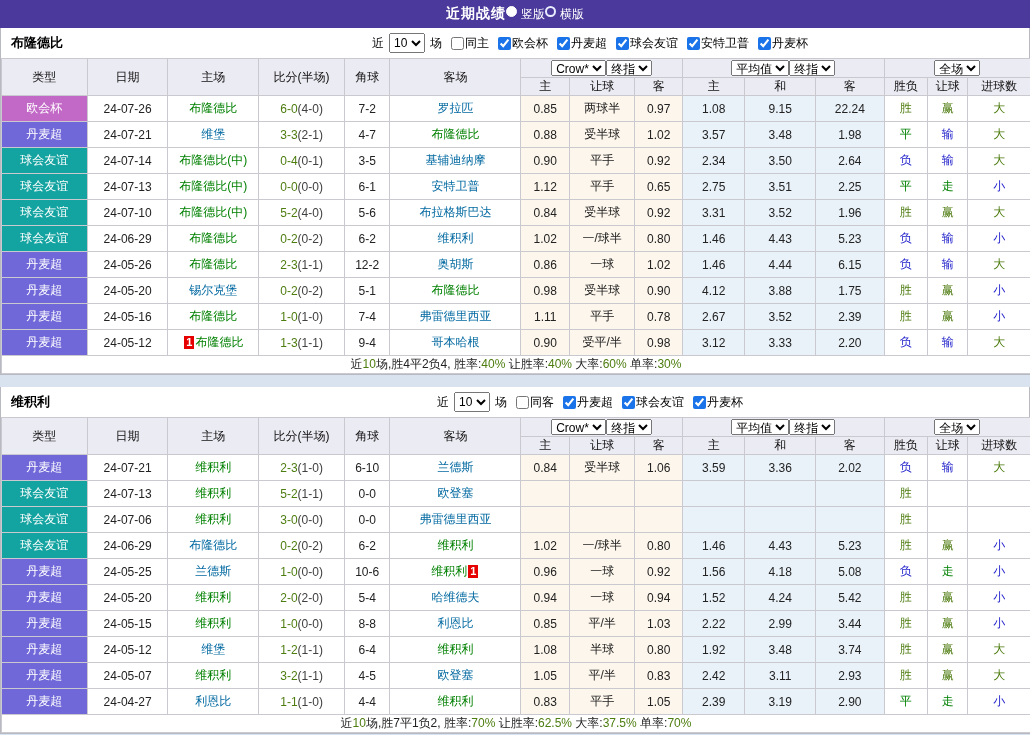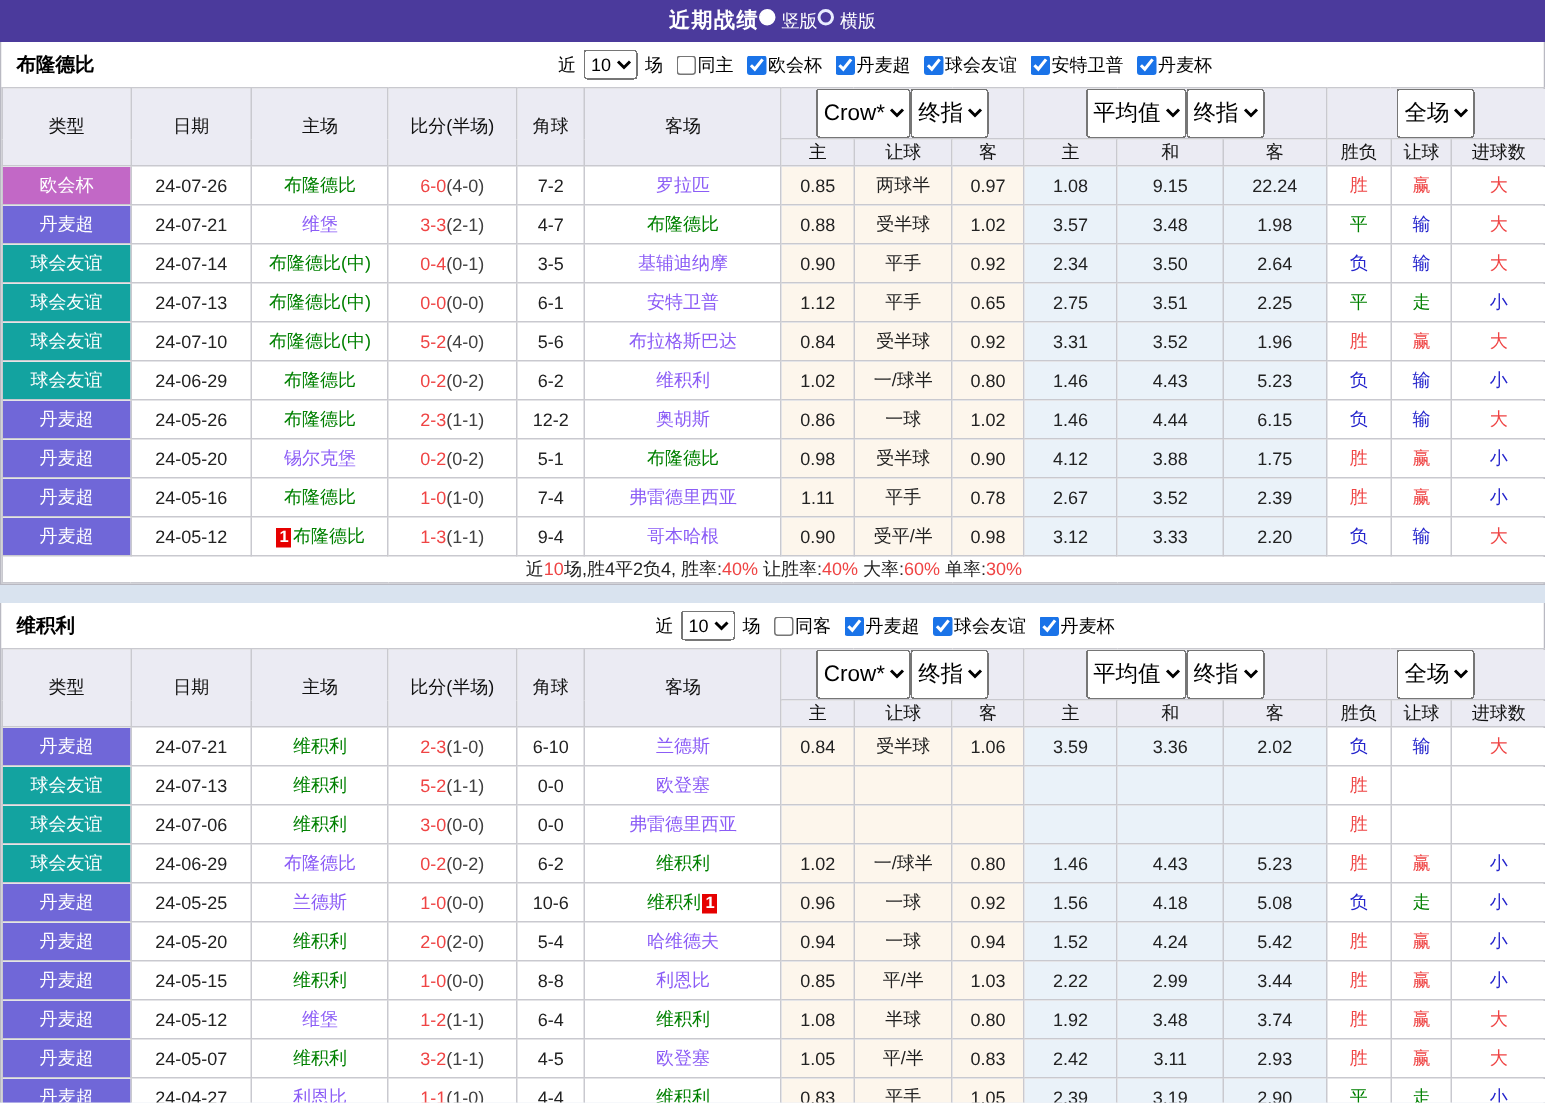--- a/index.html
+++ b/index.html
@@ -27,27 +27,27 @@
   .filters select { font-size:12px; height:20px; margin:0 2px; }
   .filters input[type=checkbox] { width:13px; height:13px; accent-color:#1a73e8; margin:0 1px 0 6px; vertical-align:-2px; }
   .filters label { display:inline-flex; align-items:center; }
 
   table { width:1030px; table-layout:fixed; border-collapse:collapse; }
   th, td { border:1px solid #c9c9cf; text-align:center; overflow:hidden;
     white-space:nowrap; font-weight:normal; font-size:12px; }
   thead th { background:#ebebf3; color:#111; }
   thead tr.drop th { height:19px; }
   thead tr.sub  th { height:16px; }
-  thead select { font-size:15px; height:33px; }
+  thead select { font-size:12px; height:16px; }
   tbody td { height:26px; background:#fff; }
   td.bg-cream { background:#fdf6ec; }
   td.bg-blue  { background:#eaf2f9; }
   td.league { color:#fff; font-size:12px; }
-  .cr { color:#ef4444; } .cg { color:#008000; } .cb { color:#2424cc; } .ck { color:#222; }
-  .team-green { color:#008000; } .team-black { color:#8b5cf6; }
+  .cr { color:#4d7c0f; } .cg { color:#008000; } .cb { color:#2424cc; } .ck { color:#222; }
+  .team-green { color:#008000; } .team-black { color:#0369a1; }
   .half { color:#404040; }
   .num-badge { display:inline-block; background:#e60000; color:#fff; font-size:11px;
     line-height:13px; padding:0 2px; margin:0 1px; font-weight:bold; }
   tr.summary td { height:18px; background:#fff; font-size:12px; }
   .gap { height:12px; background:#d9e3ef; }
 </style>
 </head>
 <body>
 
 <div class="page">

